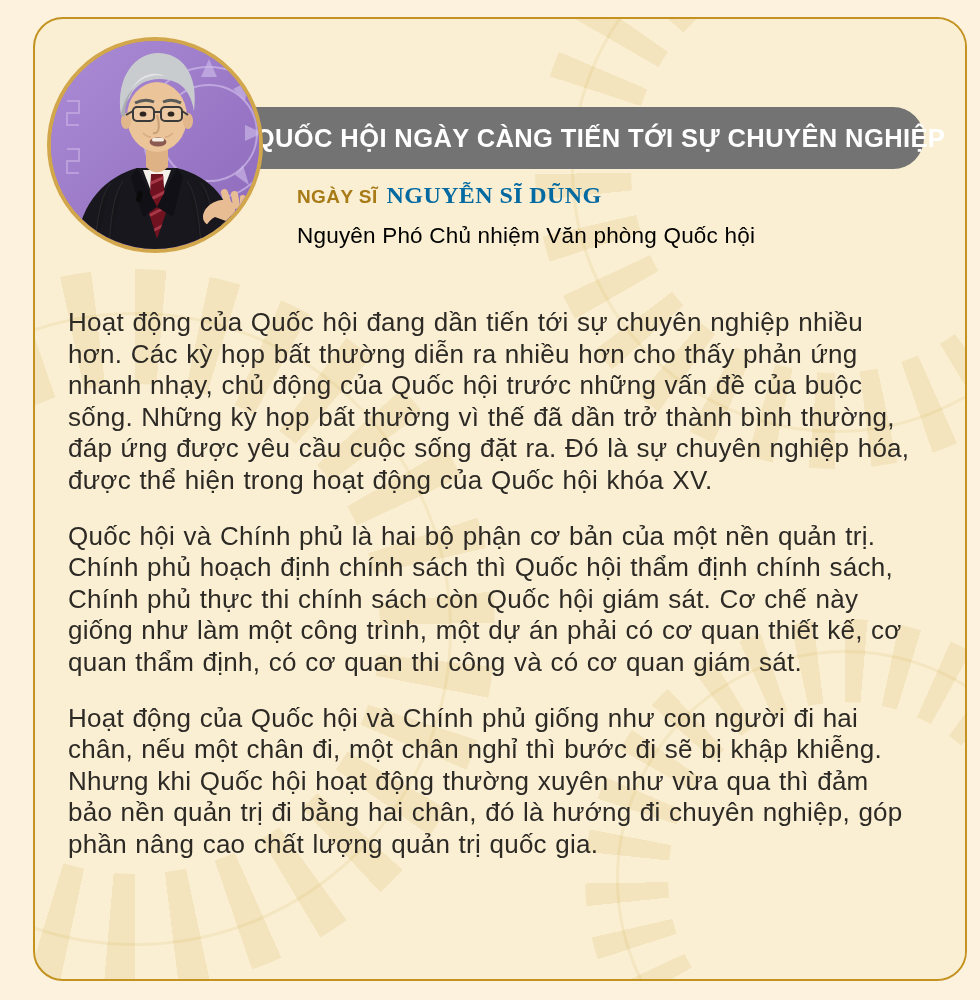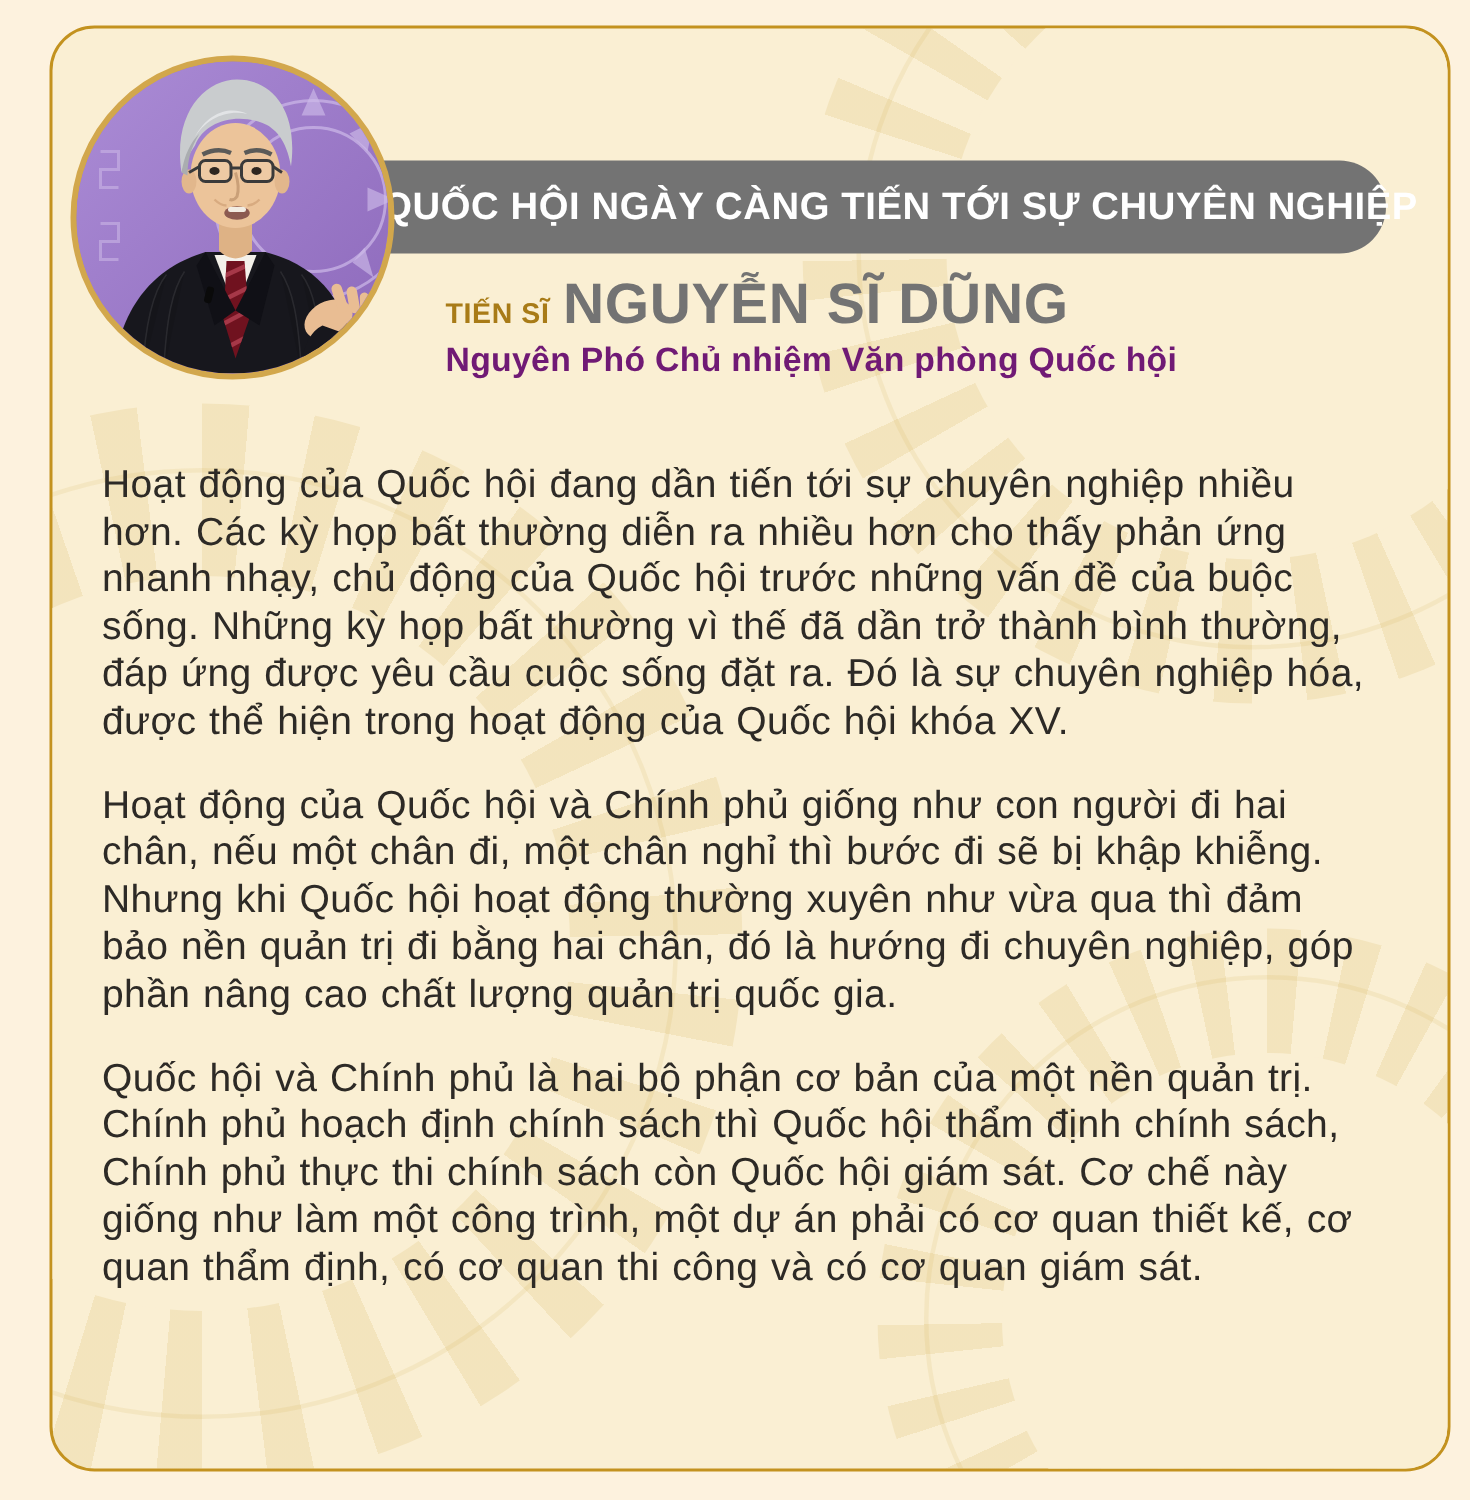--- a/index.html
+++ b/index.html
@@ -43,22 +43,22 @@
   .avatar{
     position:absolute;left:12px;top:18px;width:216px;height:216px;z-index:2;
     box-sizing:border-box;border:4px solid #d2a74c;border-radius:50%;
     overflow:hidden;background:#9b7bc8;
   }
   .avatar svg{display:block;width:100%;height:100%;}
 
   .speaker{position:absolute;left:262px;top:163px;z-index:1;}
   .speaker .name-line{display:flex;align-items:baseline;gap:9px;}
   .speaker .prefix{color:#a87b17;font-weight:700;font-size:19px;letter-spacing:0.4px;}
-  .speaker .name{color:#737373;font-weight:700;font-size:38px;letter-spacing:0.4px;}
-  .speaker .role{color:#701a75;font-weight:700;font-size:22.5px;margin-top:2px;letter-spacing:0.2px;}
+  .speaker .name{color:#0369a1;font-weight:700;font-size:24px;letter-spacing:0.4px;font-family:Liberation Serif, serif;}
+  .speaker .role{color:#000000;font-weight:400;font-size:22.5px;margin-top:14px;letter-spacing:0.2px;}
 
   .body-text{
     position:absolute;left:33px;top:276px;width:850px;z-index:1;
     color:#2d2a26;font-size:26px;line-height:31.6px;
     letter-spacing:0.25px;word-spacing:1px;
   }
   .body-text p{margin:12px 0 24px 0;}
 </style>
 </head>
 <body>
@@ -157,24 +157,24 @@
         <rect x="172" y="148" width="7" height="20" rx="3.5" transform="rotate(-18 175 158)"></rect>
         <rect x="181" y="150" width="7" height="18" rx="3.5" transform="rotate(-10 184 159)"></rect>
         <rect x="189" y="154" width="6" height="15" rx="3" transform="rotate(-2 192 161)"></rect>
       </g>
       <path d="M150,208 C150,190 156,180 164,176 L186,184 C180,196 176,202 174,208 Z" fill="#17171d"></path>
     </svg>
   </div>
 
   <div class="speaker">
     <div class="name-line">
-      <span class="prefix">TIẾN SĨ</span>
+      <span class="prefix">NGÀY SĨ</span>
       <span class="name">NGUYỄN SĨ DŨNG</span>
     </div>
     <div class="role">Nguyên Phó Chủ nhiệm Văn phòng Quốc hội</div>
   </div>
 
   <div class="body-text">
     <p>Hoạt động của Quốc hội đang dần tiến tới sự chuyên nghiệp nhiều hơn. Các kỳ họp bất thường diễn ra nhiều hơn cho thấy phản ứng nhanh nhạy, chủ động của Quốc hội trước những vấn đề của buộc sống. Những kỳ họp bất thường vì thế đã dần trở thành bình thường, đáp ứng được yêu cầu cuộc sống đặt ra. Đó là sự chuyên nghiệp hóa, được thể hiện trong hoạt động của Quốc hội khóa XV.</p>
+    <p>Quốc hội và Chính phủ là hai bộ phận cơ bản của một nền quản trị. Chính phủ hoạch định chính sách thì Quốc hội thẩm định chính sách, Chính phủ thực thi chính sách còn Quốc hội giám sát. Cơ chế này giống như làm một công trình, một dự án phải có cơ quan thiết kế, cơ quan thẩm định, có cơ quan thi công và có cơ quan giám sát.</p>
     <p>Hoạt động của Quốc hội và Chính phủ giống như con người đi hai chân, nếu một chân đi, một chân nghỉ thì bước đi sẽ bị khập khiễng. Nhưng khi Quốc hội hoạt động thường xuyên như vừa qua thì đảm bảo nền quản trị đi bằng hai chân, đó là hướng đi chuyên nghiệp, góp phần nâng cao chất lượng quản trị quốc gia.</p>
-    <p>Quốc hội và Chính phủ là hai bộ phận cơ bản của một nền quản trị. Chính phủ hoạch định chính sách thì Quốc hội thẩm định chính sách, Chính phủ thực thi chính sách còn Quốc hội giám sát. Cơ chế này giống như làm một công trình, một dự án phải có cơ quan thiết kế, cơ quan thẩm định, có cơ quan thi công và có cơ quan giám sát.</p>
   </div>
 </div>
 
 </body></html>

